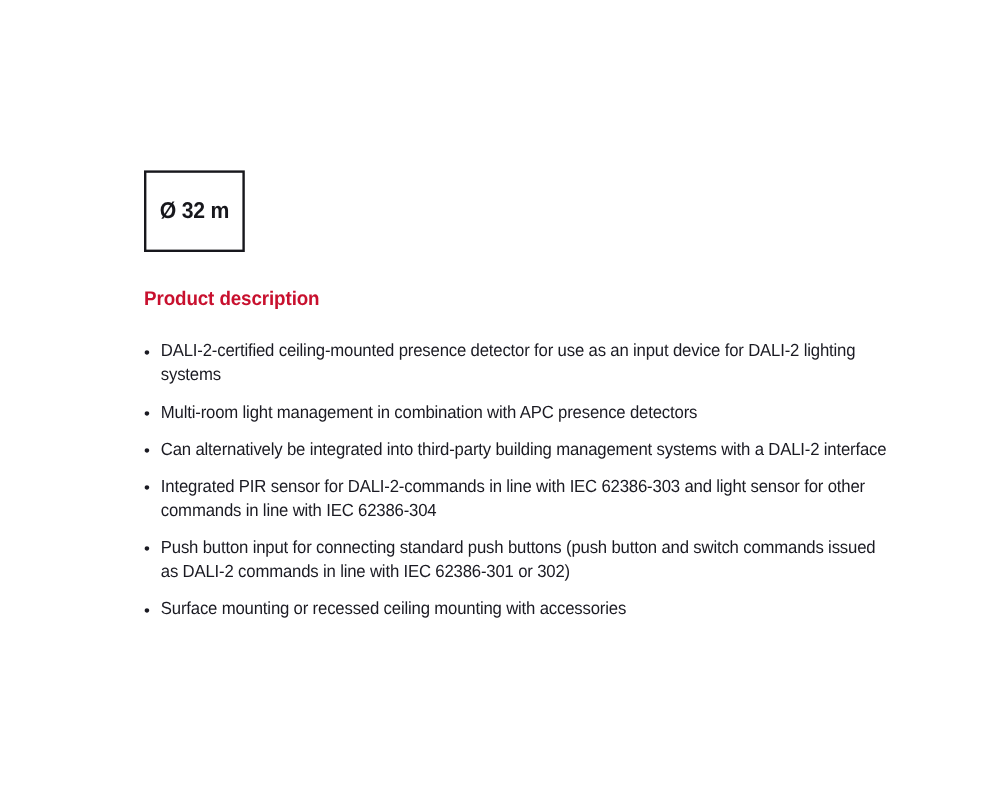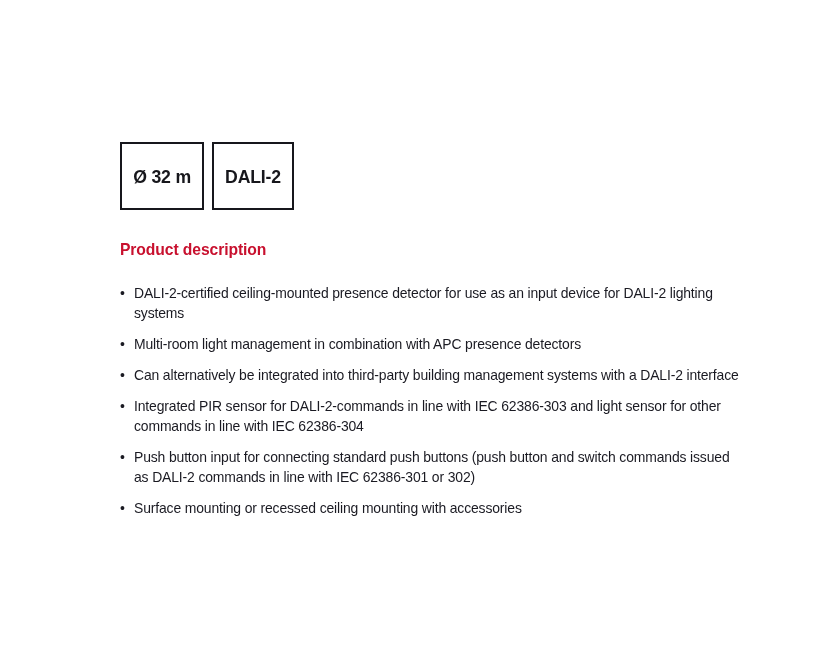--- a/index.html
+++ b/index.html
@@ -27,21 +27,21 @@
   }
 
   
   .badge-row {
     position: absolute;
     left: 120px;
     top: 142px;
     display: flex;
     flex-direction: row;
     align-items: flex-start;
-    gap: 8px;
+    gap: 24px;
   }
   .badge {
     box-sizing: border-box;
     height: 68px;
     border: 2.5px solid #17171c;
     background: #ffffff;
     display: flex;
     align-items: center;
     justify-content: center;
     padding: 0 9px;
@@ -115,23 +115,20 @@
 </style>
 </head>
 <body>
 
 <div class="page">
 
   <div class="badge-row">
       <div class="badge">
         <span class="badge-label">Ø 32 m</span>
       </div>
-      <div class="badge">
-        <span class="badge-label">DALI-2</span>
-      </div>
     </div>
 
   <div class="section-heading">Product description</div>
 
   <ul class="bullet-list">
       <li class="bullet-item">
         <span class="bullet-marker">•</span>
         <span class="bullet-text">DALI-2-certified ceiling-mounted presence detector for use as an input device for DALI-2 lighting systems</span>
       </li>
       <li class="bullet-item">

